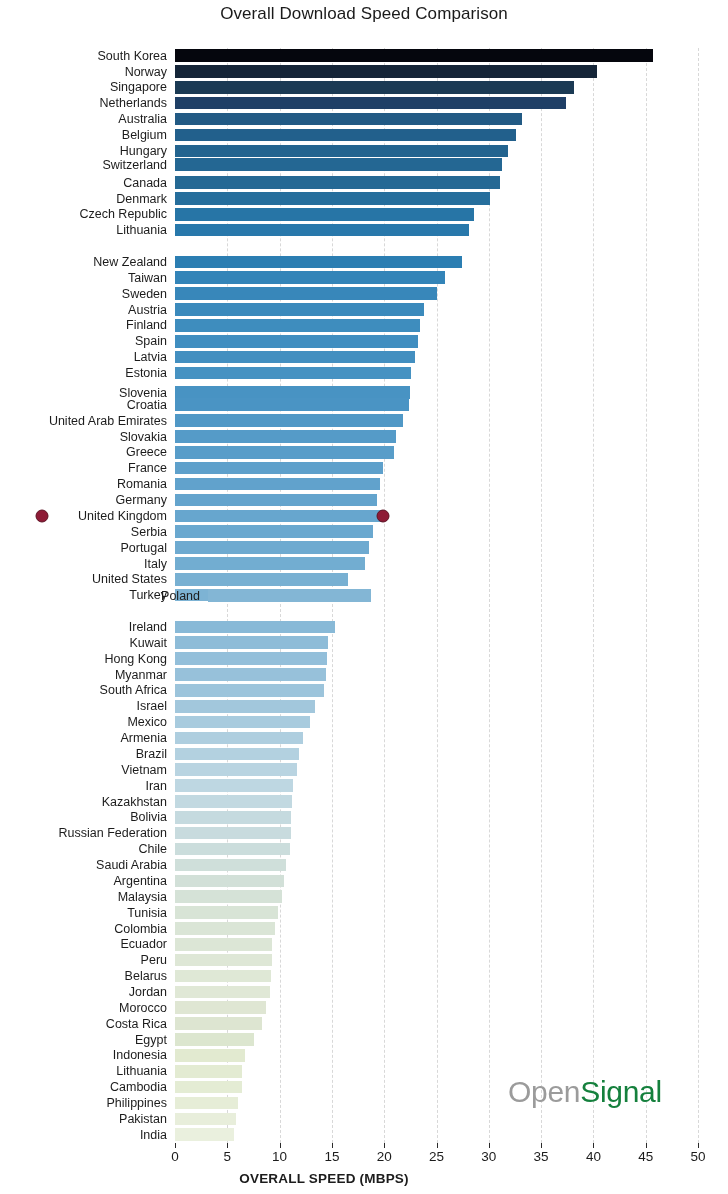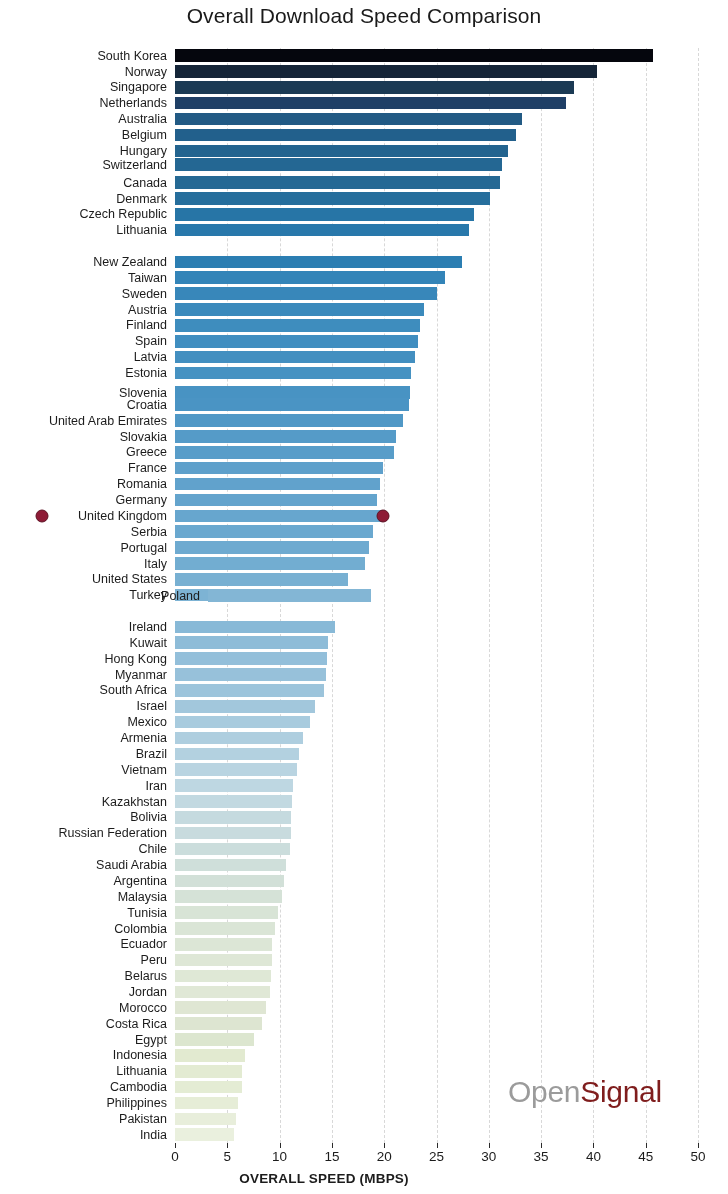--- a/index.html
+++ b/index.html
@@ -12,21 +12,21 @@
   }
   #root {
     position: relative;
     width: 728px; height: 1194px;
     background: #ffffff;
   }
   #chart-title {
     position: absolute;
     top: 4px; left: 0; width: 728px;
     text-align: center;
-    font-size: 21px;
+    font-size: 17px;
     color: #1a1a1a;
     font-weight: 400;
     letter-spacing: 0.1px;
   }
   
   #plot {
     position: absolute;
     left: 0; top: 48px;
     width: 728px; height: 1095px;
   }
@@ -104,21 +104,21 @@
   #x-axis-title .shift { display: inline-block; margin-left: -80px; }
   #logo {
     position: absolute;
     left: 508px; top: 1077px;
     font-size: 30px;
     letter-spacing: -0.3px;
     line-height: 1;
     white-space: nowrap;
   }
   #logo .open { color: #9b9b9b; }
-  #logo .signal { color: #7f1d1d; }
+  #logo .signal { color: #15803d; }
 </style>
 </head>
 <body>
 
 <div id="root">
 
   <div id="chart-title">Overall Download Speed Comparison</div>
 
   <div id="plot">
     <div id="gridlines">

